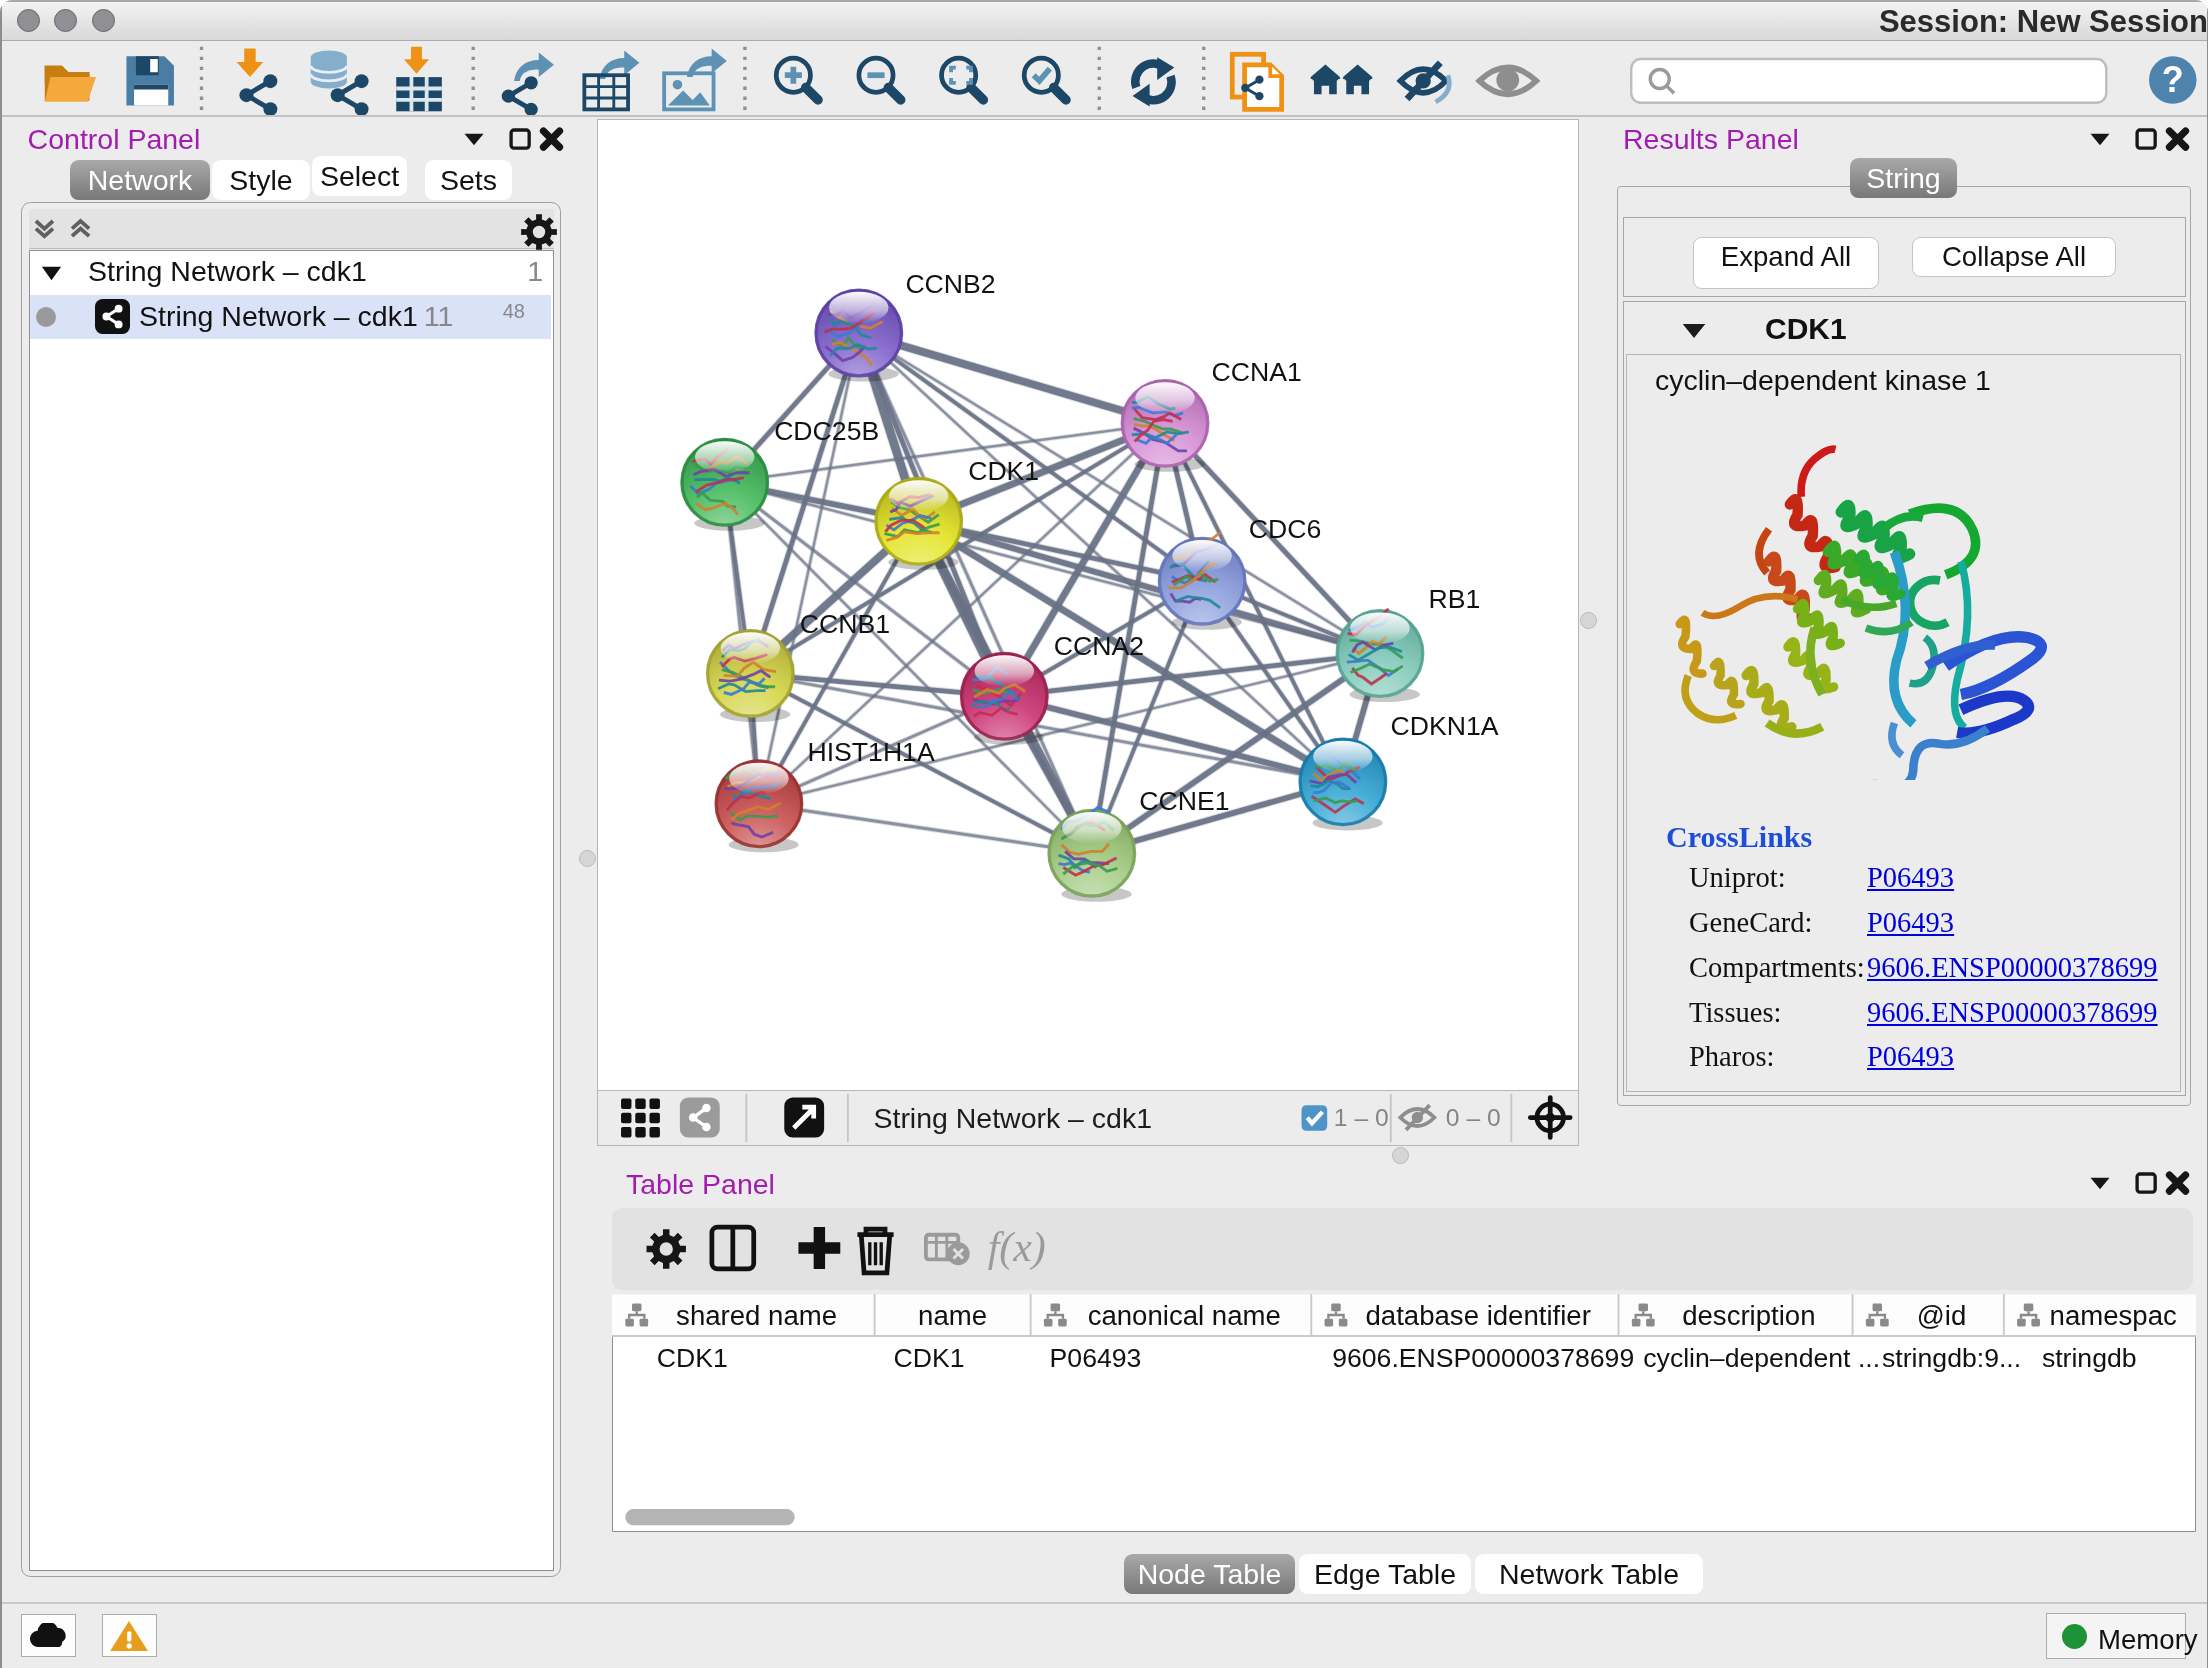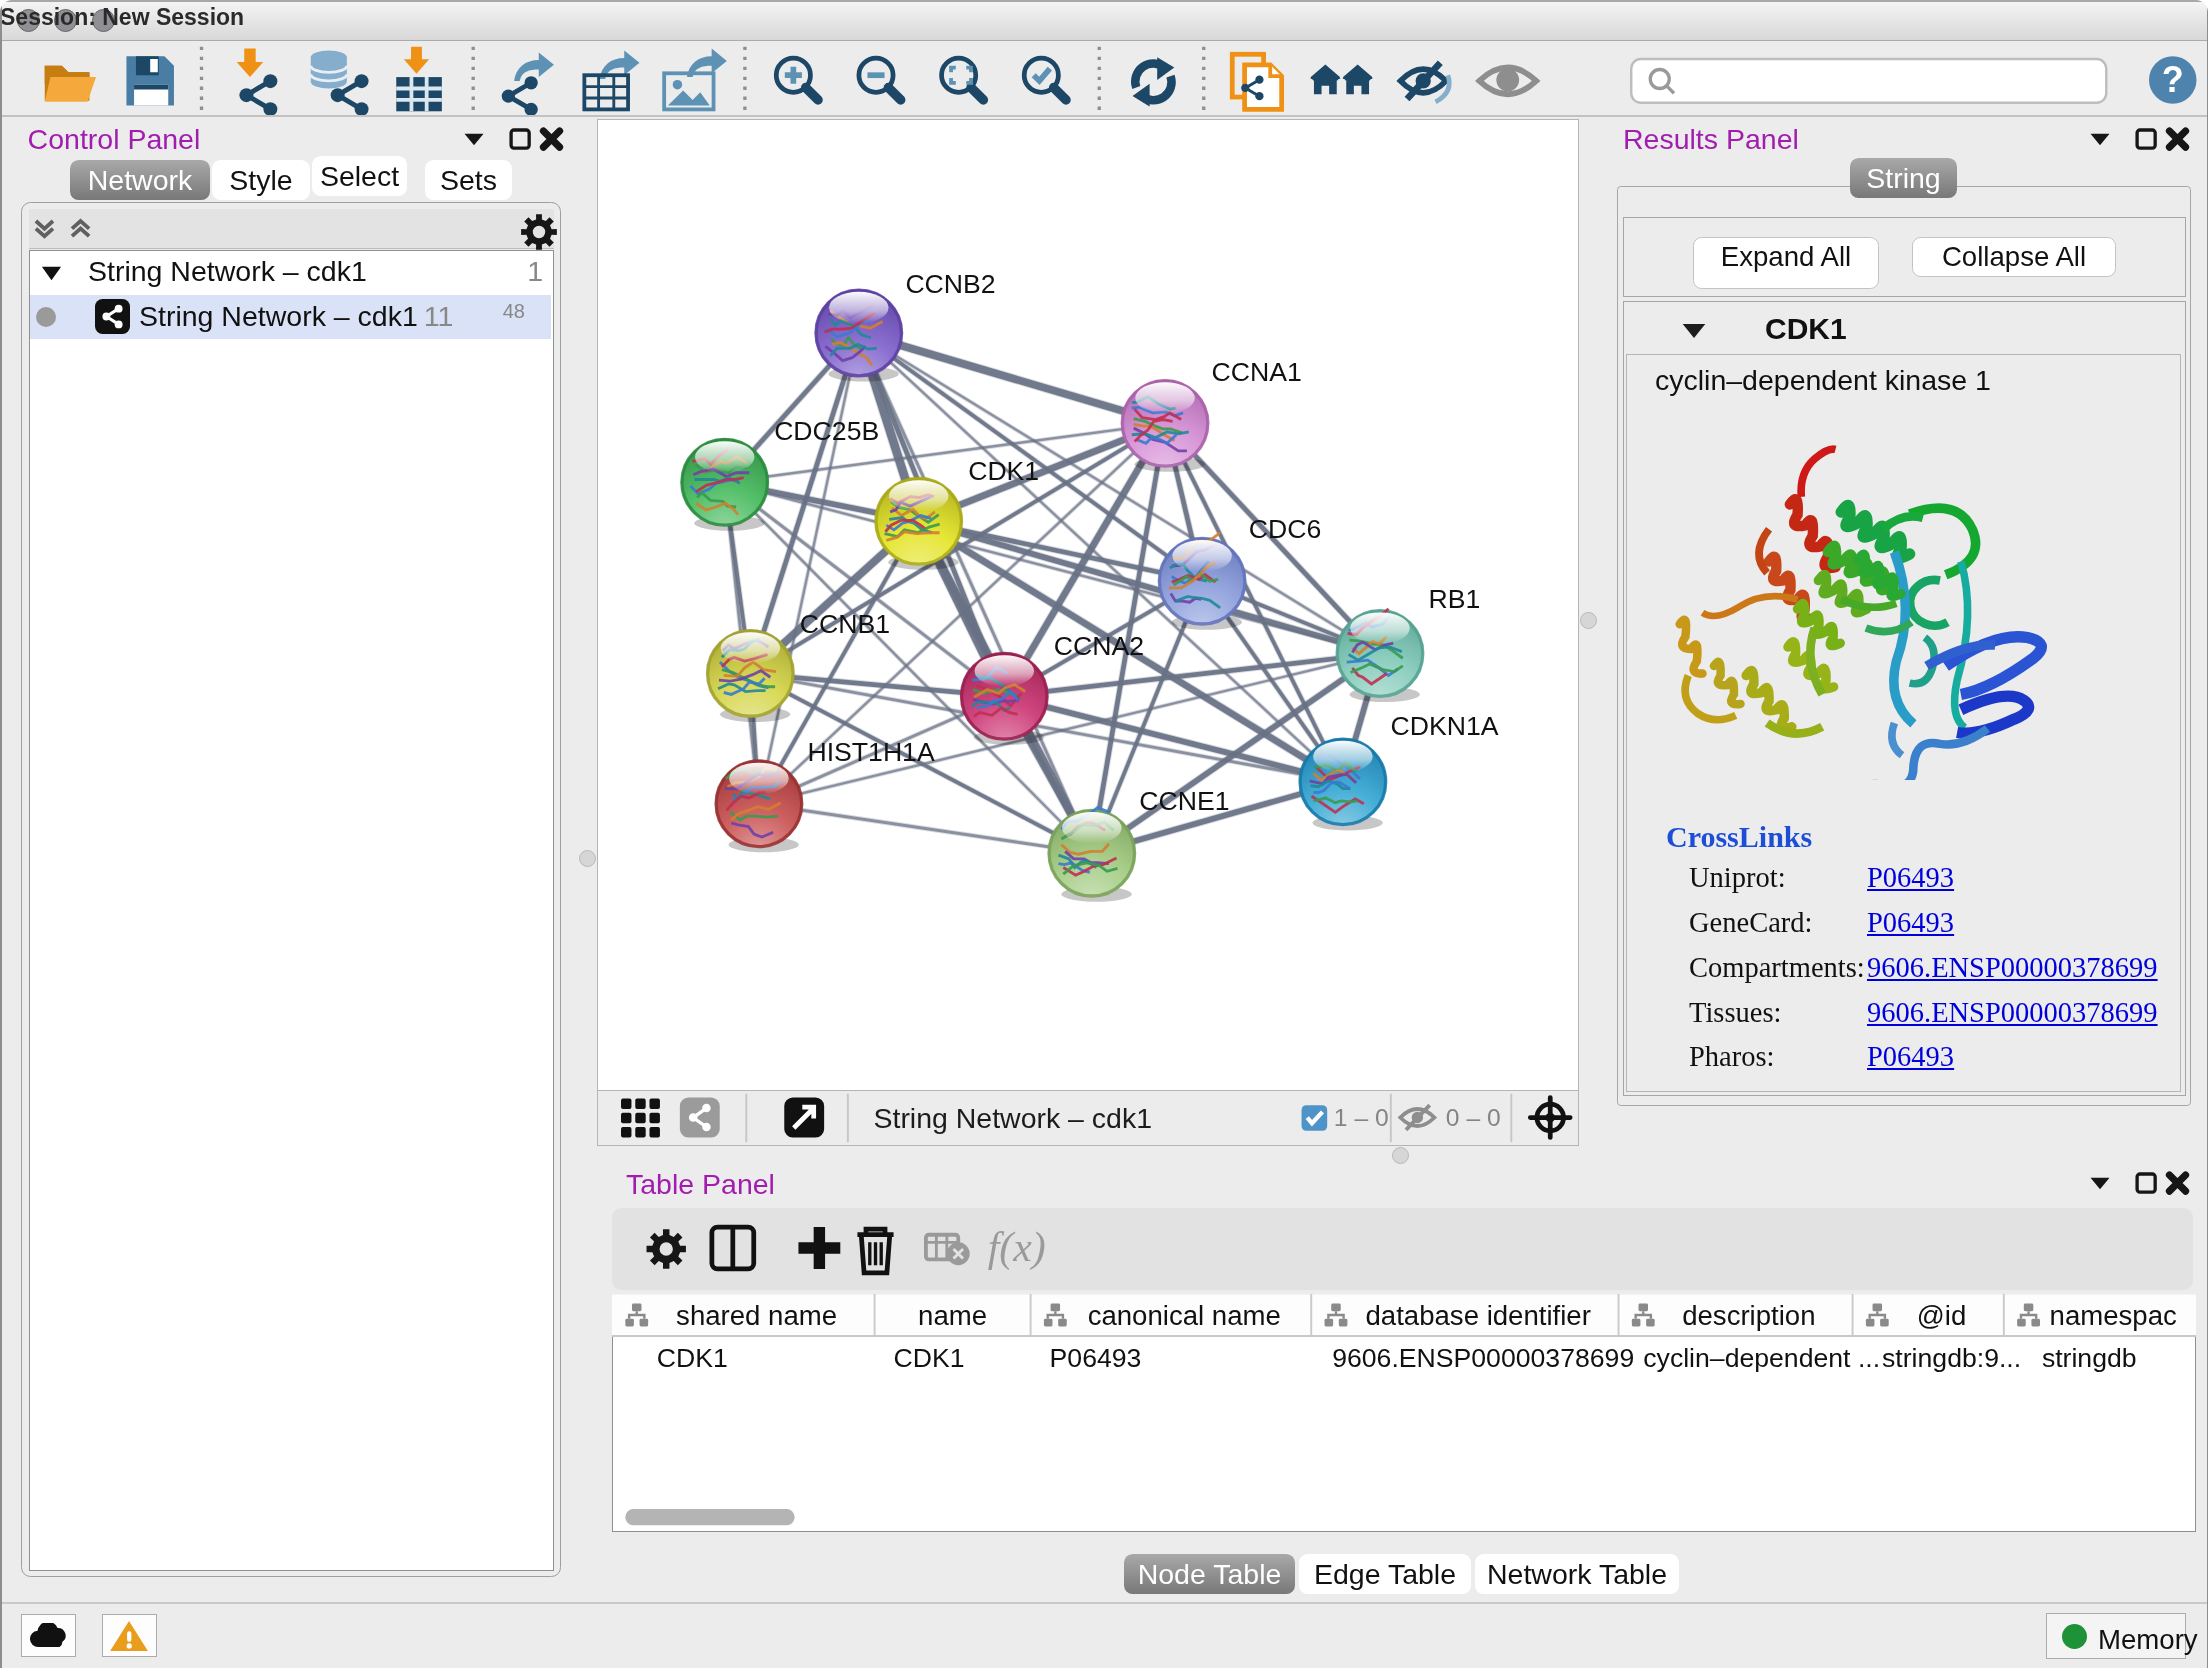--- a/index.html
+++ b/index.html
@@ -13,21 +13,21 @@
 </style></head><body style="background:#fff">
 <div id="win" style="position:absolute;left:0;top:0;width:2208px;height:1668px;background:#ececec;border-radius:12.4px 12.4px 0 0;overflow:hidden">
     <div class="abs" style="left:0;top:0;width:1.9px;height:1668px;background:#8d8d8d;z-index:50"></div>
     <div class="abs" style="left:2207px;top:0;width:1.9px;height:1668px;background:#8d8d8d;z-index:50"></div>
     <div class="abs" style="left:0;top:0;width:2208px;height:1.9px;background:#a8a8a8;z-index:50"></div>
 <div class="abs" style="left:0;top:0;width:2208px;height:41px;
  background:linear-gradient(#f5f5f5,#d8d8d8);border-bottom:1.9px solid #ababab">
  <div class="abs" style="left:17px;top:8.6px;width:23px;height:23px;border-radius:50%;background:#8f8f94;border:1px solid #66666b"></div>
  <div class="abs" style="left:54px;top:8.6px;width:23px;height:23px;border-radius:50%;background:#8f8f94;border:1px solid #66666b"></div>
  <div class="abs" style="left:92px;top:8.6px;width:23px;height:23px;border-radius:50%;background:#8f8f94;border:1px solid #66666b"></div>
- <div class="abs" style="left:0;top:3.8px;width:2208px;text-align:left;font-size:23px;font-weight:700;color:#2a2a2a">Session: New Session</div>
+ <div class="abs" style="left:0;top:3.8px;width:2208px;text-align:right;font-size:31px;font-weight:700;color:#2a2a2a">Session: New Session</div>
 </div>
 <svg class="abs" style="left:0;top:41px" width="2208" height="76" viewBox="0 0 2322 80">
       <line x1="211" y1="6" x2="211" y2="74" stroke="#8f8f8f" stroke-width="3.5" stroke-dasharray="3.5 7"></line>
       <line x1="497" y1="6" x2="497" y2="74" stroke="#8f8f8f" stroke-width="3.5" stroke-dasharray="3.5 7"></line>
       <line x1="783" y1="6" x2="783" y2="74" stroke="#8f8f8f" stroke-width="3.5" stroke-dasharray="3.5 7"></line>
       <line x1="1156" y1="6" x2="1156" y2="74" stroke="#8f8f8f" stroke-width="3.5" stroke-dasharray="3.5 7"></line>
       <line x1="1266" y1="6" x2="1266" y2="74" stroke="#8f8f8f" stroke-width="3.5" stroke-dasharray="3.5 7"></line>
       <g transform="translate(44,18)">
 <path d="M2 8 h18 l7 7 h22 v12 h-47 z" fill="#b06b08"></path>
 <path d="M2 8 h18 l7 7 h22 v30 h-47 z" fill="#c87d10"></path>
@@ -702,21 +702,21 @@
       <text x="296" y="77" font-size="28" fill="#111">CDK1</text>
       <text x="460" y="77" font-size="28" fill="#111">P06493</text>
       <text x="757" y="77" font-size="28" fill="#111">9606.ENSP00000378699</text>
       <text x="1084" y="77" font-size="28" fill="#111">cyclin–dependent ...</text>
       <text x="1335" y="77" font-size="28" fill="#111">stringdb:9...</text>
       <text x="1503" y="77" font-size="28" fill="#111">stringdb</text>
       <rect x="14" y="226" width="178" height="17" rx="8.5" fill="#b4b4b4"></rect>
     </svg>
 <div class="tab tabSel" style="left:1124px;top:1554px;width:171px">Node Table</div>
 <div class="tab" style="left:1299px;top:1554px;width:172px">Edge Table</div>
-<div class="tab" style="left:1475px;top:1554px;width:204px">Network Table</div>
+<div class="tab" style="left:1475px;top:1554px;width:228px">Network Table</div>
 
 <div class="abs" style="left:0;top:1602px;width:2208px;height:1.9px;background:#c9c9c9"></div>
 <div class="abs" style="left:21px;top:1614px;width:55px;height:43px;background:#fdfdfd;border:1.9px solid #ababab"></div>
 <svg class="abs" style="left:28.5px;top:1623px" width="42" height="27" viewBox="0 0 44 28">
  <path d="M10 25 a8.5 8.5 0 0 1 -1 -17 a11 11 0 0 1 21 -3 a8 8 0 0 1 5 14.5 a6.5 6.5 0 0 1 -3 5.5 z" fill="#111"></path>
 </svg>
 <div class="abs" style="left:102px;top:1614px;width:55px;height:43px;background:#fdfdfd;border:1.9px solid #ababab"></div>
 <svg class="abs" style="left:108px;top:1619px" width="42" height="34" viewBox="0 0 44 36">
  <path d="M22 2 L42 34 H2 z" fill="#e89d1c"></path>
  <rect x="20" y="13" width="4.5" height="11" rx="2" fill="#fff"></rect>

